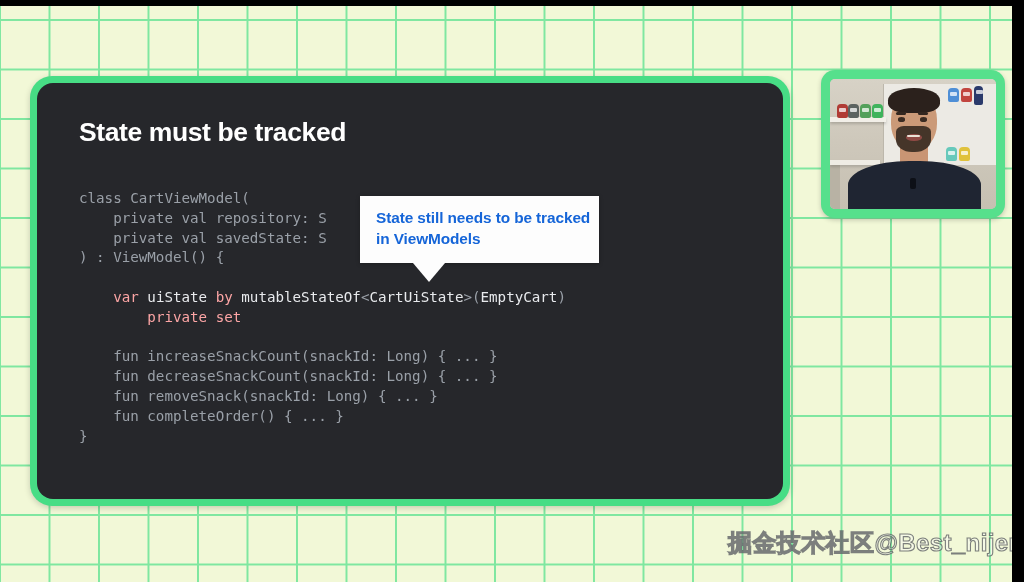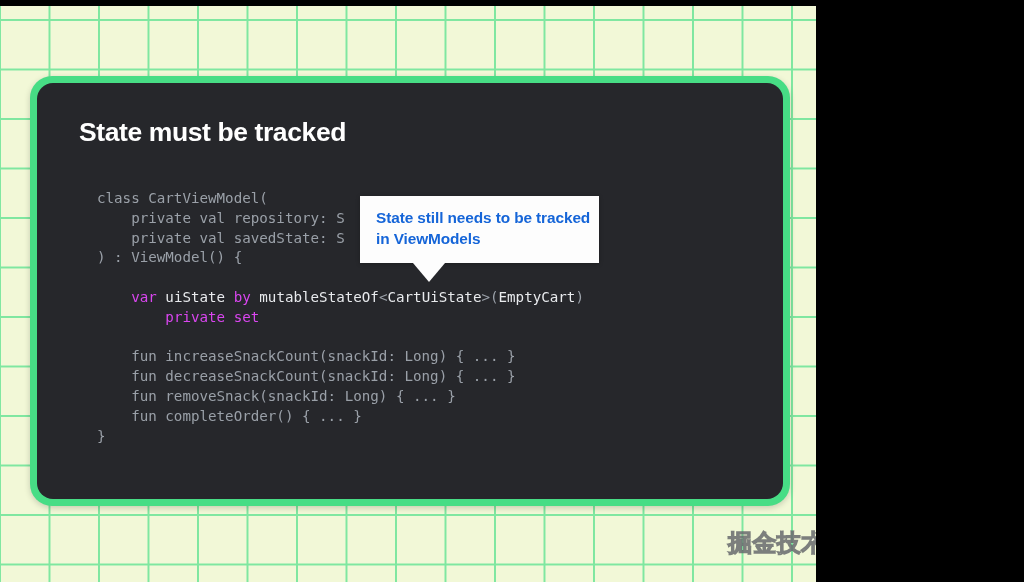--- a/index.html
+++ b/index.html
@@ -13,21 +13,21 @@
   body {
     font-family: "Liberation Sans", sans-serif;
     background: #000;
     position: relative;
   }
 
   
   #screen {
     position: absolute;
     left: 0; top: 0;
-    width: 816px; height: 582px;
+    width: 1012px; height: 582px;
     overflow: hidden;
     background: #000000;
   }
 
   
   #top-bar {
     position: absolute;
     left: 0; top: 0;
     width: 1024px; height: 6px;
     background: #000000;
@@ -79,22 +79,22 @@
   
   #code-block {
     position: absolute;
     left: 42px; top: 106px;
     font-family: "DejaVu Sans Mono", monospace;
     font-size: 14.2px;
     line-height: 19.8px;
     color: #9aa0a8;
     white-space: pre;
   }
-  #code-block .ln { display: block; height: 19.8px; margin-left: 18px; }
-  #code-block .kw   { color: #d946ef; text-align: center; }
+  #code-block .ln { display: block; height: 19.8px; }
+  #code-block .kw   { color: #fca5a5; text-align: center; }
   #code-block .type { color: #e8eaed; }
   #code-block .plain{ color: #9aa0a8; }
   #code-block .blank { display: block; height: 19.8px; }
 
   
   #callout {
     position: absolute;
     left: 360px; top: 196px;
     width: 239px;
     background: #fdfdfd;

